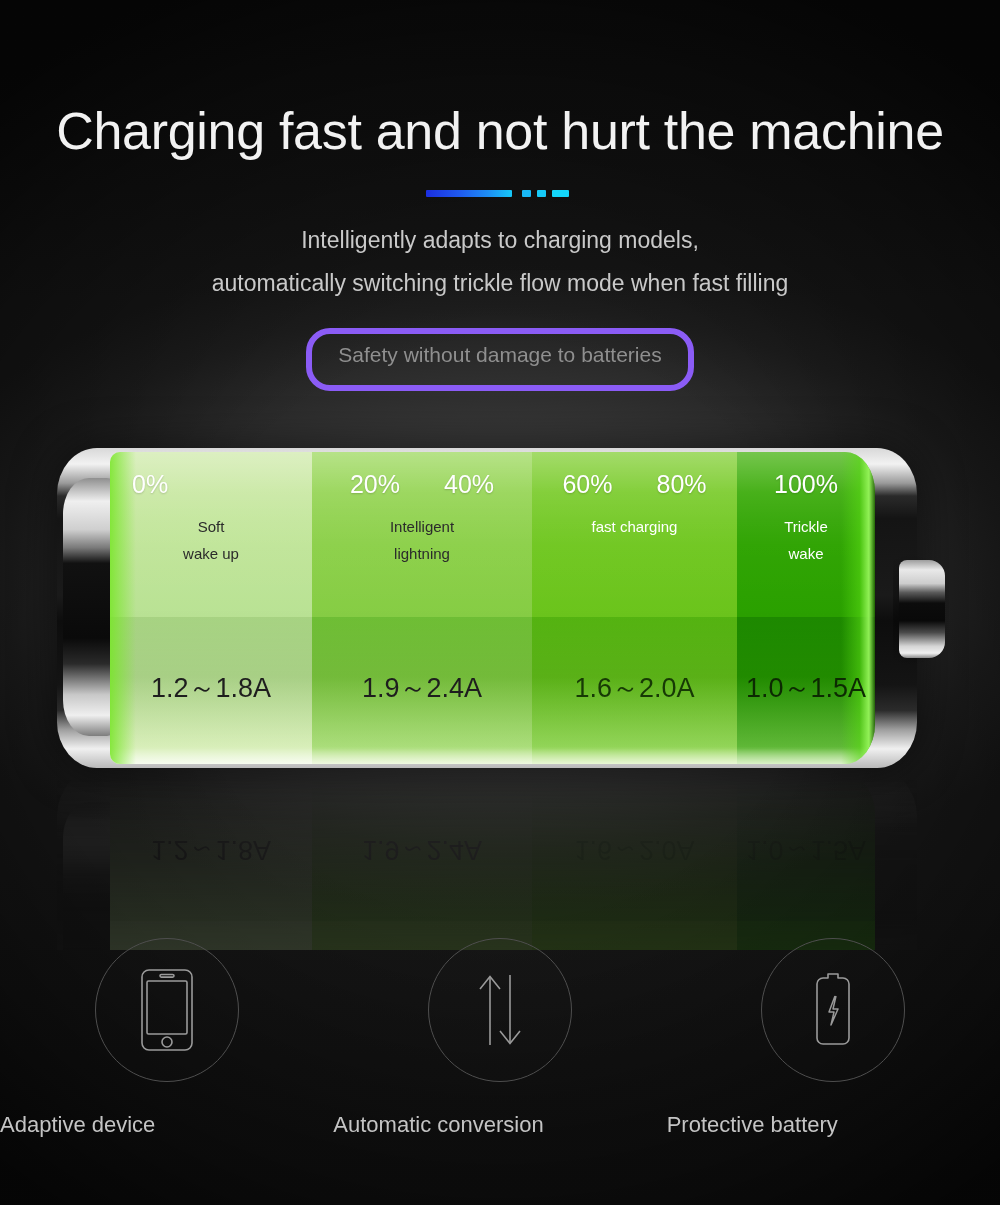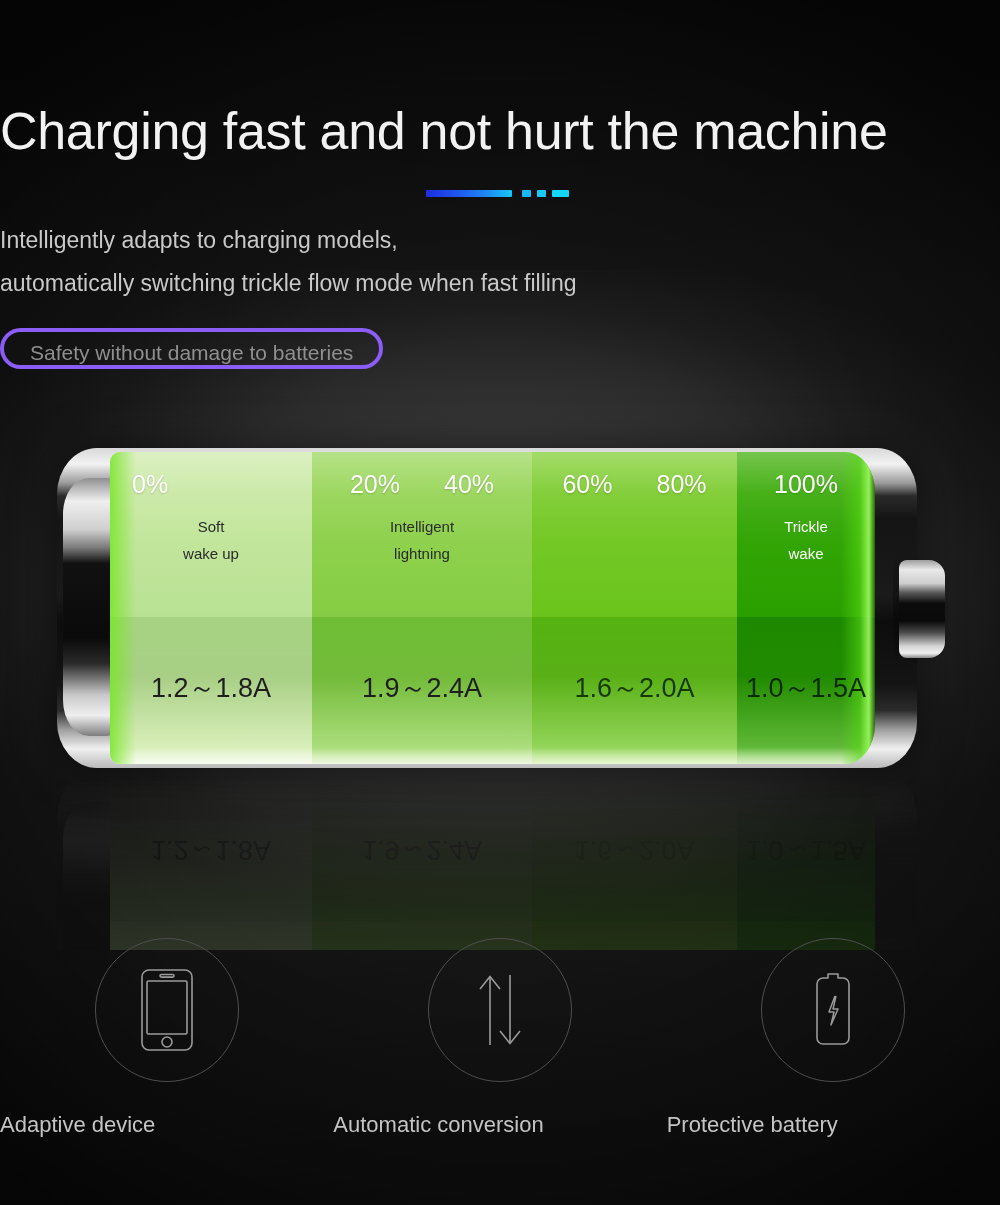--- a/index.html
+++ b/index.html
@@ -52,21 +52,21 @@
     left: 0; bottom: 0; width: 1000px; height: 330px;
     background: linear-gradient(0deg, #131313 0%, rgba(19,19,19,0.75) 45%, rgba(19,19,19,0) 100%);
   }
 
   
   .header {
     position: absolute;
     left: 0;
     top: 0;
     width: 1000px;
-    text-align: left;
+    text-align: center;
     z-index: 6;
   }
   .title {
     margin: 0;
     padding-top: 103px;
     font-size: 52px;
     font-weight: 300;
     letter-spacing: -0.3px;
     color: #f2f2f2;
     line-height: 1.1;
@@ -104,22 +104,22 @@
     font-weight: 300;
     color: #c9c9c9;
     line-height: 1.85;
     font-stretch: condensed;
   }
   .subtitle .line { display: block; }
 
   .pill {
     display: inline-block;
     margin-top: 24px;
-    padding: 9px 26px 0;
-    border: 4px solid #8b5cf6;
+    padding: 9px 26px 18px;
+    border: 6px solid #8b5cf6;
     border-radius: 24px;
     font-size: 21px;
     font-weight: 300;
     color: #8f8f8f;
     font-stretch: condensed;
     background: rgba(255,255,255,0.012);
   }
 
   
   .battery-wrap {
@@ -452,20 +452,21 @@
           </div>
           <div class="amp">1.9～2.4A</div>
         </div>
 
         <div class="col c3">
           <div class="pcts">
             <span>60%</span>
             <span>80%</span>
           </div>
           <div class="mode">
+            <span>fast charging</span>
           </div>
           <div class="amp">1.6～2.0A</div>
         </div>
 
         <div class="col c4">
           <div class="pcts">
             <span>100%</span>
           </div>
           <div class="mode">
             <span>Trickle</span>

